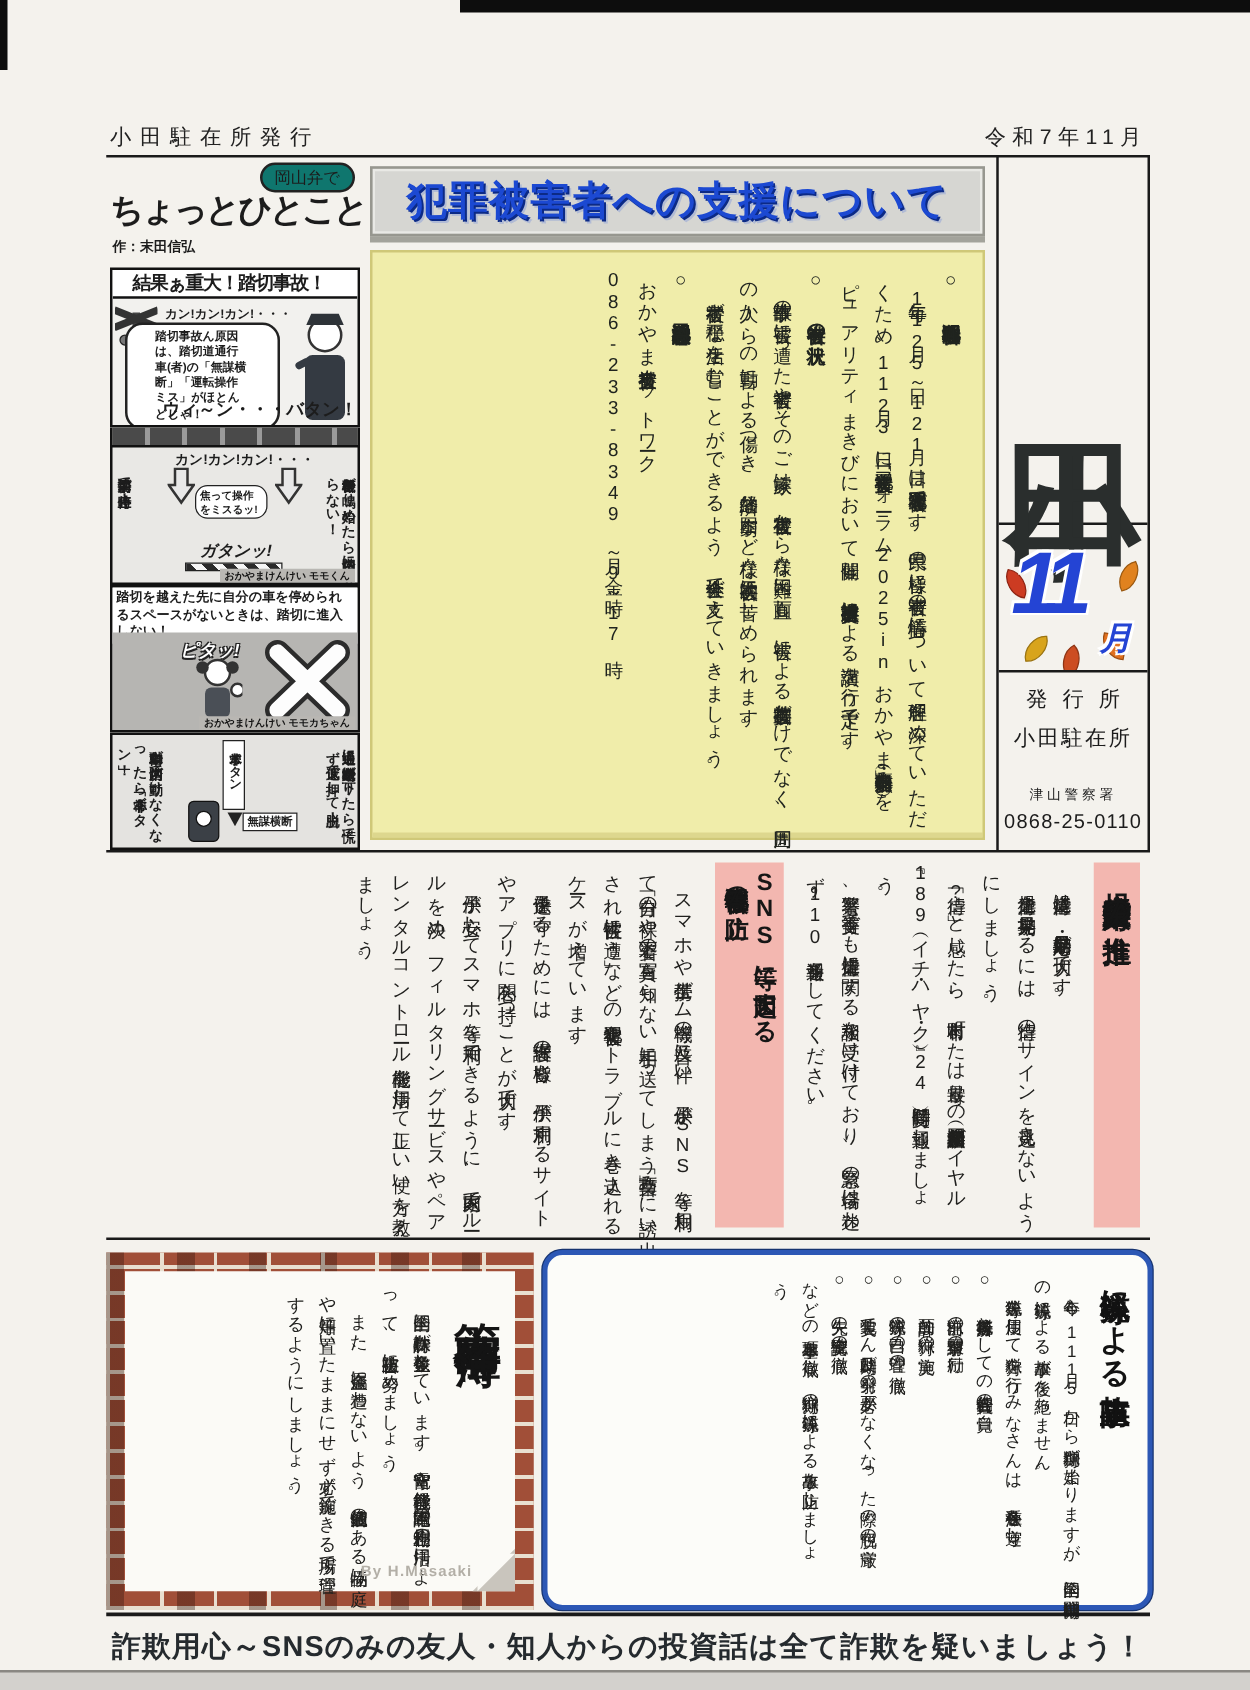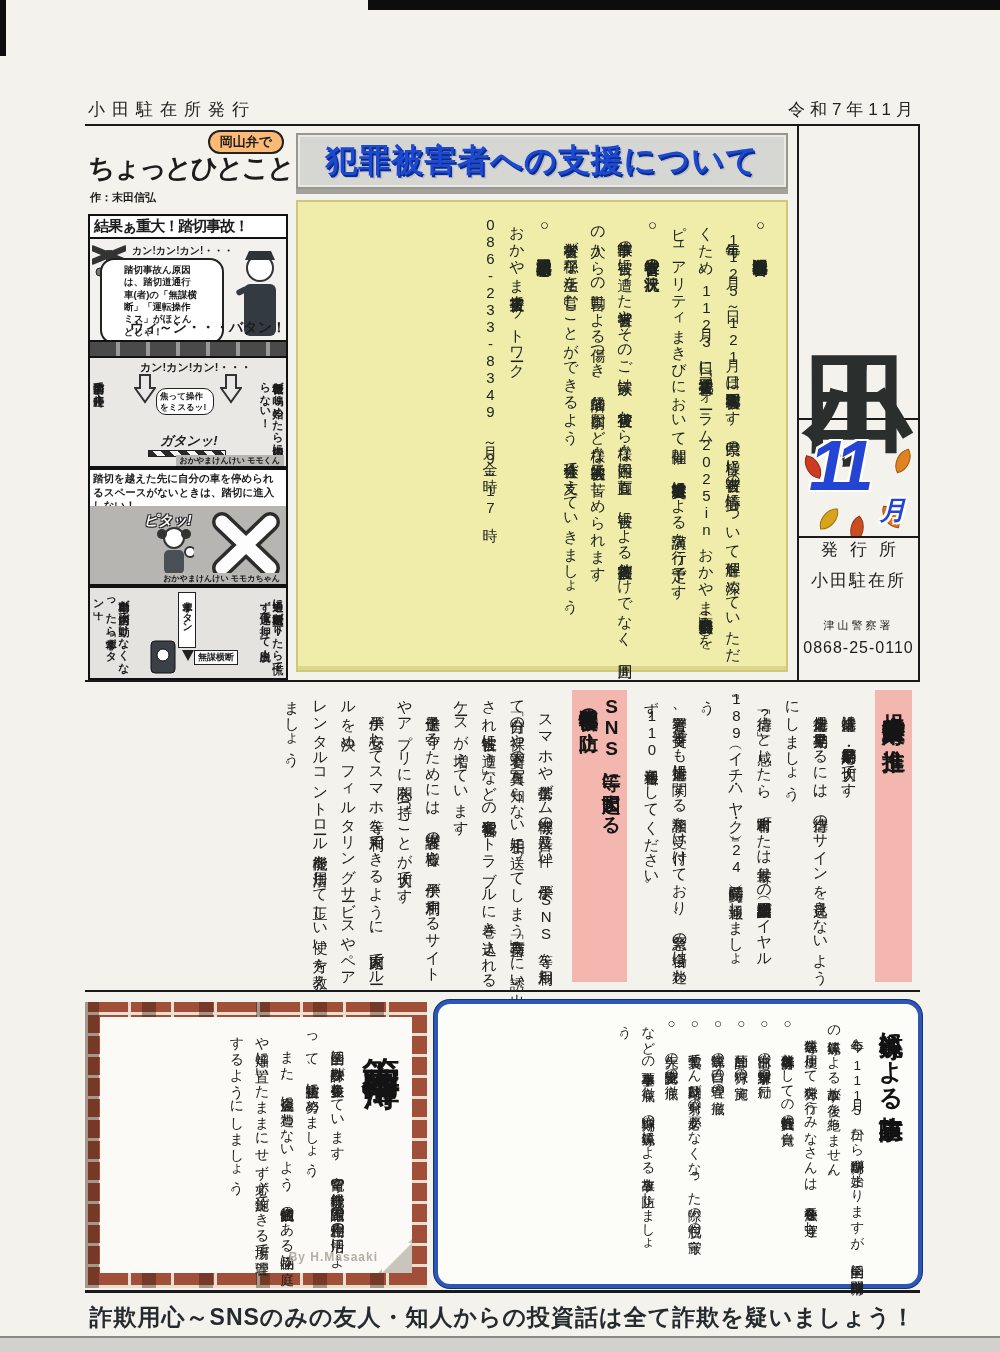--- a/index.html
+++ b/index.html
@@ -14,26 +14,26 @@
   
   .hdr-left { position:absolute; left:88px; top:98px; font-size:17px; letter-spacing:7px; color:#222; }
   .hdr-right { position:absolute; right:82px; top:98px; font-size:17px; letter-spacing:5px; color:#222; }
   .hdr-line { position:absolute; left:85px; top:124px; width:835px; height:2px; background:#1a1a1a; }
 
   .vtext { writing-mode:vertical-rl; text-orientation:upright; }
 
   
   .comic { position:absolute; left:88px; top:130px; width:200px; height:548px; }
   .c-title { position:relative; height:84px; }
-  .c-badge { position:absolute; right:4px; top:0; border:2px solid #222; border-radius:16px; padding:1px 10px; font-size:13px; font-weight:bold; background:#fdba74; }
+  .c-badge { position:absolute; right:4px; top:0; border:2px solid #222; border-radius:16px; padding:1px 10px; font-size:13px; font-weight:normal; background:#0f766e; }
   .c-big { position:absolute; left:0; top:20px; width:200px; font-size:27px; font-weight:900; letter-spacing:-2px; transform:skewX(-4deg); white-space:nowrap; }
   .c-author { position:absolute; left:2px; top:60px; font-size:11px; font-weight:bold; }
   .panel { border:2px solid #111; background:#f2f1ee; position:relative; overflow:hidden; }
   .p1 { height:128px; }
-  .p1-head { font-size:15px; font-weight:900; letter-spacing:-1px; padding:1px 4px; border-bottom:2px solid #111; background:#fff; white-space:nowrap; }
+  .p1-head { font-size:15px; font-weight:900; letter-spacing:-1px; padding:1px 16px; border-bottom:2px solid #111; background:#fff; white-space:nowrap; }
   .p1-sfx { position:absolute; left:42px; top:28px; font-size:10px; font-weight:900; }
   .p1-bubble { position:absolute; left:10px; top:42px; width:124px; border:2px solid #222; border-radius:14px; background:#fff; font-size:9.5px; font-weight:bold; line-height:1.3; padding:4px 22px; }
   .p1-sfx2 { position:absolute; left:40px; bottom:3px; font-size:14px; font-weight:bold; }
   .cross-svg { position:absolute; left:2px; top:26px; }
   .officer-svg { position:absolute; right:2px; top:26px; }
   .train-strip { height:14px; background:repeating-linear-gradient(90deg,#4a4a4a 0 26px,#9a9a9a 26px 30px); border-left:2px solid #111; border-right:2px solid #111; }
   .p2 { height:112px; background:#e9e8e5; }
   .p2-sfx { position:absolute; left:50px; top:2px; font-size:11px; font-weight:900; }
   .p2-right { position:absolute; right:2px; top:16px; height:80px; font-size:11px; font-weight:900; line-height:1.15; }
   .p2-left { position:absolute; left:2px; top:16px; height:92px; font-size:11px; font-weight:900; line-height:1.15; }
@@ -62,21 +62,21 @@
   .art-box { position:absolute; left:296px; top:200px; width:492px; height:472px; background:#f0edaa; border:2px solid #cfc878; box-shadow:inset 0 -4px 0 #ddd78e; padding:14px 12px; writing-mode:vertical-rl; text-orientation:upright; font-size:15px; line-height:1.8; color:#20241f; }
   .art-box div { margin:0; }
 
   
   .sidebar { position:absolute; left:797px; top:124px; width:123px; height:556px; border-left:2px solid #1a1a1a; border-right:2px solid #1a1a1a; }
   .oda { height:296px; border-bottom:2px solid #1a1a1a; display:flex; align-items:center; justify-content:center; }
   .oda span { writing-mode:vertical-rl; font-size:108px; line-height:1.06; font-weight:900; color:#2a2e2d; font-family:"Liberation Sans",sans-serif; }
   .month { height:118px; border-bottom:2px solid #1a1a1a; position:relative; overflow:hidden; }
   .month-num { position:absolute; left:10px; top:6px; font-size:70px; font-weight:900; font-style:italic; color:#2444d4; letter-spacing:-8px; text-shadow:-2px -2px 0 #fff,2px -2px 0 #fff,-2px 2px 0 #fff,2px 2px 0 #fff; z-index:2; }
   .month-unit { position:absolute; right:12px; bottom:8px; font-size:26px; font-weight:900; font-style:italic; color:#2444d4; text-shadow:-2px -2px 0 #fff,2px -2px 0 #fff,-2px 2px 0 #fff,2px 2px 0 #fff; z-index:2; }
-  .pub { text-align:center; padding-top:0; }
+  .pub { text-align:center; padding-top:10px; }
   .pub-label { font-size:17px; letter-spacing:12px; padding-left:12px; }
   .pub-name { font-size:17px; letter-spacing:2px; margin-top:8px; }
   .police { font-size:11px; letter-spacing:3px; margin-top:26px; }
   .phone { font-size:16px; letter-spacing:1px; margin-top:6px; }
 
   
   .band { position:absolute; left:85px; top:680px; width:835px; height:312px; border-top:2px solid #1a1a1a; border-bottom:2px solid #1a1a1a; padding:8px 8px; writing-mode:vertical-rl; text-orientation:upright; font-size:15px; line-height:1.88; color:#20201e; }
   .band-title { background:#f3b7b0; font-weight:900; font-size:23px; line-height:1.1; letter-spacing:1px; padding:6px 6px; margin-left:12px; color:#161616; }
   .band-title-sns { background:#f3b7b0; font-weight:900; font-size:19px; line-height:1.2; padding:6px 5px; margin-left:12px; margin-right:10px; color:#161616; }
 

